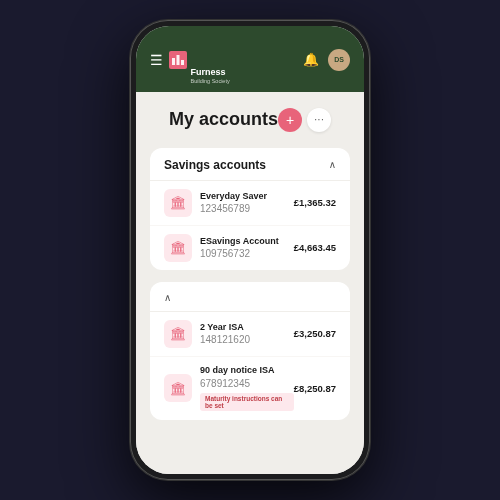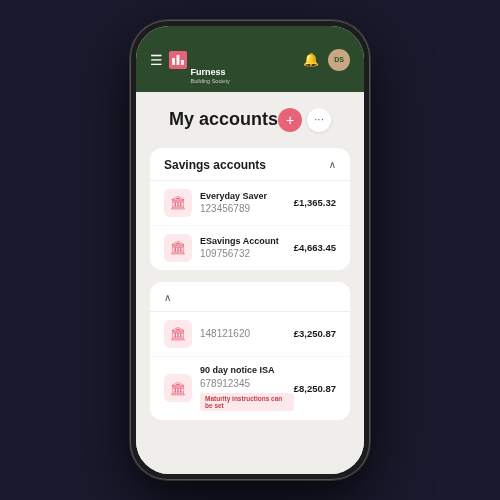--- a/index.html
+++ b/index.html
@@ -343,20 +343,21 @@
       <div class="section">
         <div class="section-header">
           <span class="chevron-icon">∧</span>
         </div>
 
         <div class="account-item">
           <div class="account-icon-wrap">
             <span class="bank-icon">🏛</span>
           </div>
           <div class="account-info">
+            <div class="account-name">2 Year ISA</div>
             <div class="account-number">148121620</div>
           </div>
           <div class="account-right">
             <span class="account-balance">£3,250.87</span>
           </div>
         </div>
 
         <div class="account-item">
           <div class="account-icon-wrap">
             <span class="bank-icon">🏛</span>

